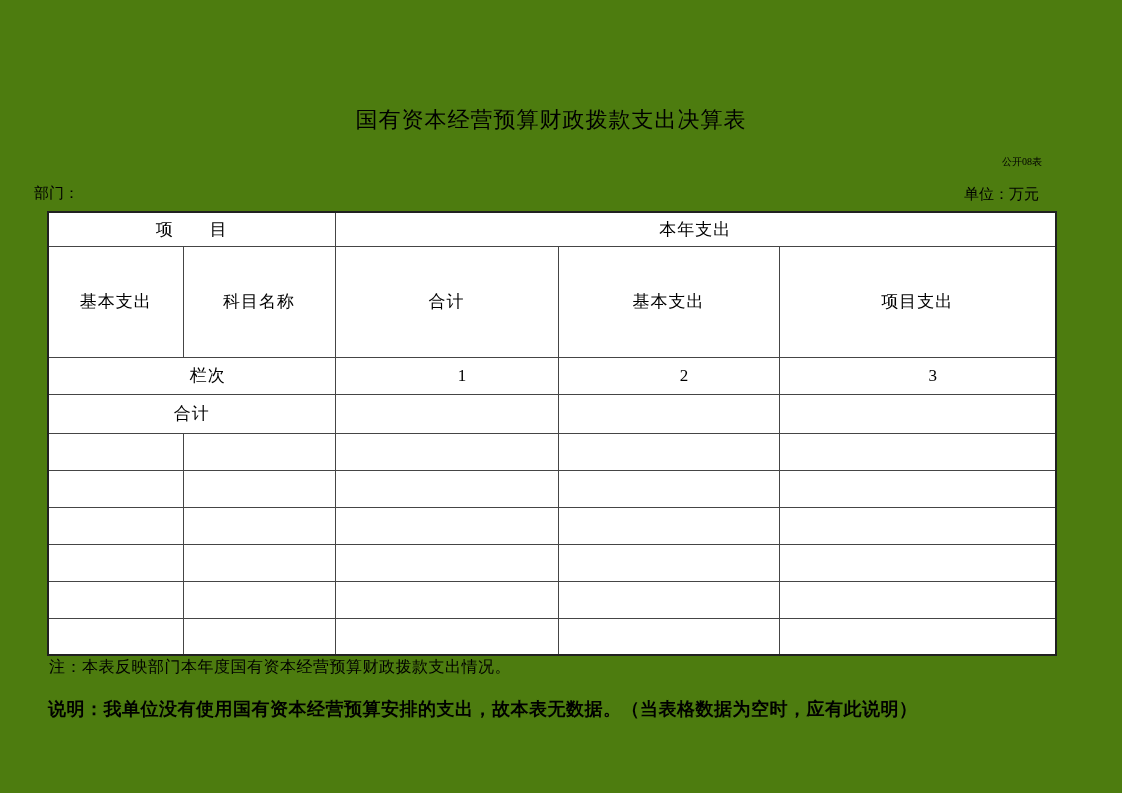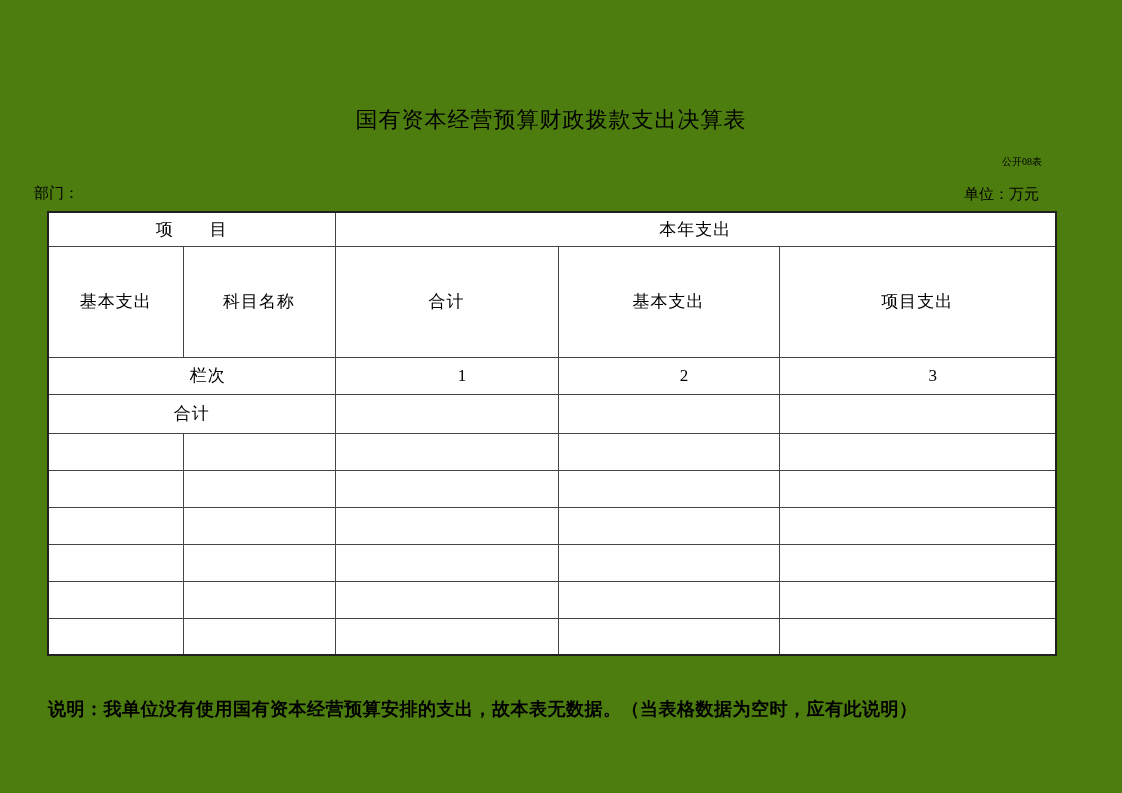--- a/index.html
+++ b/index.html
@@ -168,16 +168,17 @@
         <tr class="data-row">
           <td></td>
           <td></td>
           <td></td>
           <td></td>
           <td></td>
         </tr>
       </tbody>
   </table>
 
+  <div class="note-line">注：本表反映部门本年度国有资本经营预算财政拨款支出情况。</div>
 
   <div class="statement-line">说明：我单位没有使用国有资本经营预算安排的支出，故本表无数据。（当表格数据为空时，应有此说明）</div>
 
 </div>
 
 </body></html>

